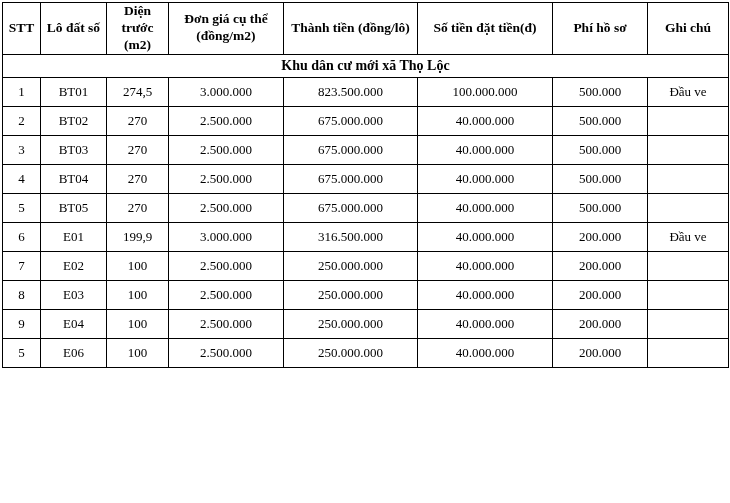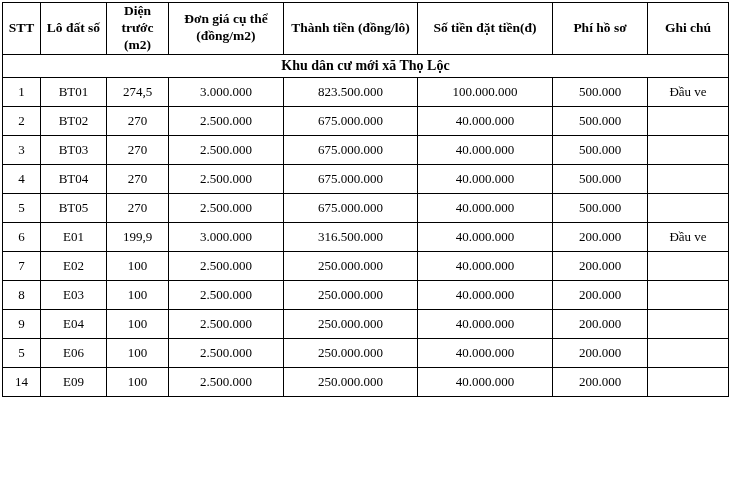--- a/index.html
+++ b/index.html
@@ -178,24 +178,14 @@
       <tr class="data-row">
         <td>5</td>
         <td>E06</td>
         <td>100</td>
         <td>2.500.000</td>
         <td>250.000.000</td>
         <td>40.000.000</td>
         <td>200.000</td>
         <td></td>
       </tr>
-      <tr class="data-row">
-        <td>14</td>
-        <td>E09</td>
-        <td>100</td>
-        <td>2.500.000</td>
-        <td>250.000.000</td>
-        <td>40.000.000</td>
-        <td>200.000</td>
-        <td></td>
-      </tr>
     </tbody>
 </table>
 
 </body></html>

